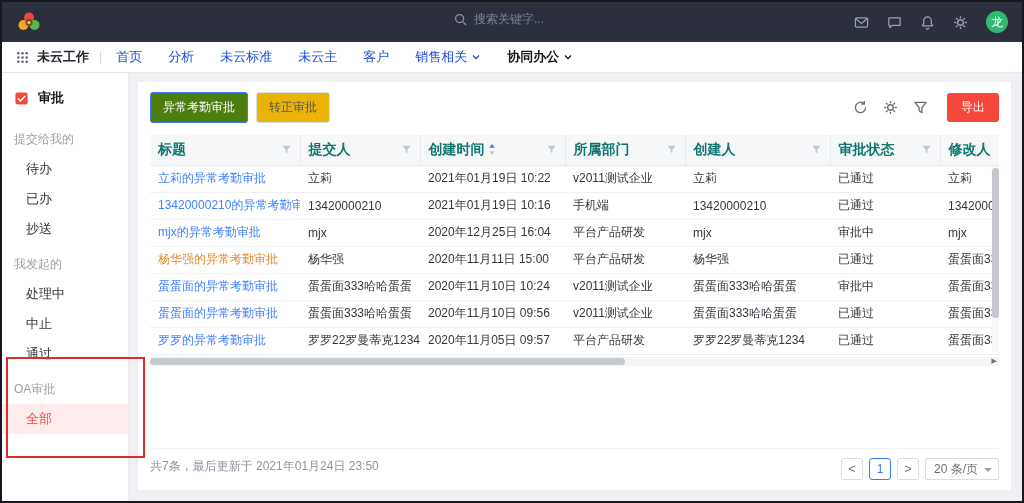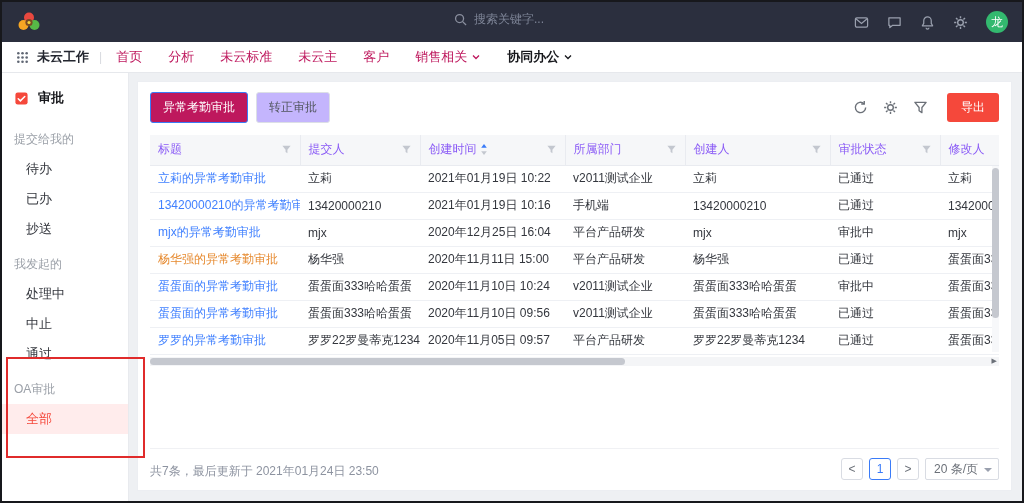--- a/index.html
+++ b/index.html
@@ -14,55 +14,55 @@
   .search-input::placeholder{color:#7d8496}
   .topbar-right{margin-left:auto;display:flex;align-items:center;gap:18px;color:#9aa0ae}
   .tb-icon{display:flex;cursor:pointer}
   .avatar{width:22px;height:22px;border-radius:50%;background:#33b96f;color:#fff;font-size:12px;display:flex;align-items:center;justify-content:center;cursor:pointer}
   
   .navbar{height:31px;background:#fff;border-bottom:1px solid #e6e8ec;display:flex;align-items:center;padding:0 14px;flex:none}
   .grid-icon{display:flex;margin-right:8px;cursor:pointer}
   .workspace{font-size:13px;font-weight:bold;color:#23262f;margin-right:10px}
   .nav-divider{color:#d8dadf;margin-right:14px;font-size:12px}
   .nav-list{display:flex;align-items:center;gap:26px}
-  .nav-item{font-size:13px;color:#be185d;display:flex;align-items:center;cursor:pointer;height:31px}
+  .nav-item{font-size:13px;color:#1d4ed8;display:flex;align-items:center;cursor:pointer;height:31px}
   .nav-item.active{color:#17181c;font-weight:bold}
   
   .content{flex:1;display:flex;min-height:0}
   .sidebar{width:127px;background:#fff;border-right:1px solid #e8eaee;flex:none;padding-top:10px}
   .side-header{display:flex;align-items:center;gap:9px;padding:6px 12px 12px;font-size:13px;font-weight:bold;color:#17181c}
   .side-section{font-size:12px;color:#9ba0a8;padding:12px 12px 6px}
   .side-item{font-size:13px;color:#33363d;padding:6px 12px 6px 24px;cursor:pointer;line-height:18px}
   .side-item.selected{background:#ffecec;color:#f5483b}
   .main{flex:1;min-width:0;padding:8px 10px 10px 8px}
   .card{background:#fff;height:100%;display:flex;flex-direction:column;padding:10px 12px;border:1px solid #eceef2}
   
   .toolbar{display:flex;align-items:center;flex:none;margin-bottom:12px}
   .view-tabs{display:flex;align-items:center}
-  .tab-btn{font-size:12px;padding:6px 12px;border:1px solid #dcdfe6;background:#c4b5fd;color:#51555e;border-radius:3px;margin-right:8px;cursor:pointer;font-family:inherit}
-  .tab-btn.active{background:#be185d;border-color:#3a7bf8;color:#fff}
+  .tab-btn{font-size:12px;padding:6px 12px;border:1px solid #dcdfe6;background:#eab308;color:#51555e;border-radius:3px;margin-right:8px;cursor:pointer;font-family:inherit}
+  .tab-btn.active{background:#4d7c0f;border-color:#3a7bf8;color:#fff}
   .toolbar-right{margin-left:auto;display:flex;align-items:center;gap:15px;color:#6b7078}
   .t-icon{display:flex;cursor:pointer}
   .export-btn{background:#f5483b;color:#fff;font-size:12px;padding:6px 14px;border:none;border-radius:3px;cursor:pointer;font-family:inherit;margin-left:4px}
   
   .table-wrap{position:relative;flex:none;overflow:hidden}
   table{border-collapse:collapse;table-layout:fixed;width:910px}
-  thead th{background:#f6f7f9;height:30px;font-size:12px;font-weight:normal;color:#8b5cf6;text-align:left;padding:0 8px;border-right:1px solid #e9ebf0;border-bottom:1px solid #e9ebf0;cursor:pointer}
+  thead th{background:#f6f7f9;height:30px;font-size:14px;font-weight:bold;color:#0f766e;text-align:left;padding:0 8px;border-right:1px solid #e9ebf0;border-bottom:1px solid #e9ebf0;cursor:pointer}
   thead th:last-child{border-right:none}
   .th-inner{display:flex;align-items:center;justify-content:space-between}
   .th-label{display:flex;align-items:center}
   tbody td{height:27px;font-size:12px;color:#33363d;padding:0 8px;border-bottom:1px solid #eef0f4;white-space:nowrap;overflow:hidden}
   .row-link{color:#4080ff;text-decoration:none;cursor:pointer}
   .hscroll{height:9px;background:#f4f5f7;margin-top:2px;position:relative;width:100%}
   .hscroll-thumb{position:absolute;left:0;top:1px;height:7px;width:56%;background:#c5c8cf;border-radius:4px}
   .hscroll-arrow{position:absolute;right:2px;top:-1px;font-size:7px;color:#6b7078;line-height:9px}
   .vscroll{position:absolute;top:31px;right:0;width:7px;height:186px;background:#f7f8fa}
   .vscroll-thumb{position:absolute;top:2px;left:0;width:7px;height:150px;background:#c5c8cf;border-radius:4px}
   
-  .card-footer{margin-top:auto;border-top:1px solid #f0f1f4;padding-top:9px;display:flex;align-items:flex-end;justify-content:space-between;flex:none}
+  .card-footer{margin-top:auto;border-top:1px solid #f0f1f4;padding-top:9px;display:flex;align-items:flex-start;justify-content:space-between;flex:none}
   .summary{font-size:12px;color:#8d93a0}
   .pager{display:flex;align-items:center;gap:6px}
   .page-btn{min-width:22px;height:22px;line-height:20px;text-align:center;border:1px solid #d9dce3;border-radius:3px;font-size:12px;color:#6b7078;background:#fff;cursor:pointer;display:inline-block;padding:0 4px}
   .page-btn.current{border-color:#3a7bf8;color:#3a7bf8}
   .page-size{height:22px;line-height:20px;border:1px solid #d9dce3;border-radius:2px;font-size:12px;color:#6b7078;padding:0 20px 0 8px;position:relative;cursor:pointer;background:#fff}
   .page-size:after{content:"";position:absolute;right:6px;top:9px;border:4px solid transparent;border-top-color:#9aa0ae}
   
   .annotation{position:absolute;left:4px;top:358px;width:139px;height:100px;border:2px solid #e02b2b;pointer-events:none;z-index:20}
 </style>
 </head>

